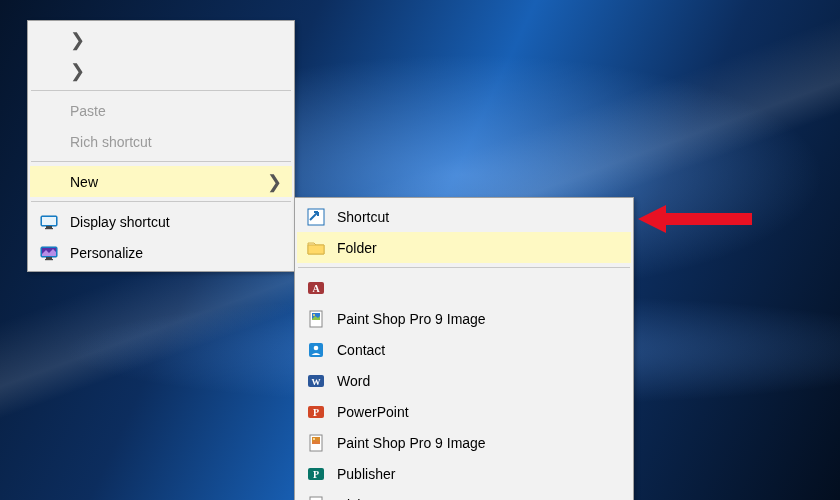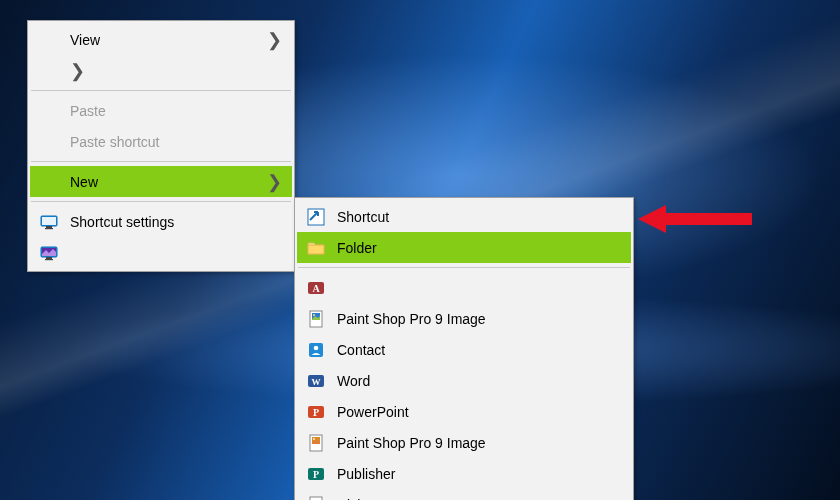--- a/index.html
+++ b/index.html
@@ -46,21 +46,21 @@
   justify-content: flex-start;
 }
 .item .label { flex: 1; }
 .item .chev {
   font-family: serif;
   color: #555;
   font-size: 18px;
   line-height: 1;
 }
 .item.disabled { color: #9a9a9a; }
-.item.highlight { background: #84cc16; }
+.item.highlight { background: #fef9c3; }
 .sep {
   height: 1px;
   background: #c8c8c8;
   margin: 4px 1px;
 }
 .arrow {
   position: absolute;
   top: 205px;
   left: 638px;
   display: flex;
@@ -80,68 +80,68 @@
 .ficon svg { width: 18px; height: 18px; display:block; }
 </style>
 </head>
 <body>
 
 <div class="desktop-bg"></div>
 
 <div class="menu primary">
   <div class="item">
     <span class="icon-slot"></span>
-    <span class="label">View</span>
     <span class="chev">❯</span>
   </div>
   <div class="item">
     <span class="icon-slot"></span>
     <span class="chev">❯</span>
   </div>
   <div class="sep"></div>
   <div class="item disabled">
     <span class="icon-slot"></span>
     <span class="label">Paste</span>
   </div>
   <div class="item disabled">
     <span class="icon-slot"></span>
-    <span class="label">Paste shortcut</span>
+    <span class="label">Rich shortcut</span>
   </div>
   <div class="sep"></div>
   <div class="item highlight">
     <span class="icon-slot"></span>
     <span class="label">New</span>
     <span class="chev">❯</span>
   </div>
   <div class="sep"></div>
   <div class="item">
     <span class="icon-slot">
         <span class="ficon">
           <svg viewBox="0 0 18 18">
             <rect x="1" y="3" width="16" height="10" rx="1" fill="#1f8ad6" stroke="#0b6fb5"></rect>
             <rect x="2" y="4" width="14" height="8" fill="#e8f4fb"></rect>
             <rect x="6" y="13" width="6" height="2" fill="#444"></rect>
             <rect x="5" y="15" width="8" height="1.2" fill="#444"></rect>
           </svg>
         </span>
       </span>
-    <span class="label">Shortcut settings</span>
+    <span class="label">Display shortcut</span>
   </div>
   <div class="item">
     <span class="icon-slot">
         <span class="ficon">
           <svg viewBox="0 0 18 18">
             <rect x="1" y="3" width="16" height="10" rx="1" fill="#1f8ad6" stroke="#0b6fb5"></rect>
             <rect x="2" y="4" width="14" height="8" fill="#5a2ea6"></rect>
             <path d="M2 10 L6 6 L9 9 L13 5 L16 8 L16 12 L2 12 Z" fill="#b68de6"></path>
             <rect x="6" y="13" width="6" height="2" fill="#444"></rect>
             <rect x="5" y="15" width="8" height="1.2" fill="#444"></rect>
           </svg>
         </span>
       </span>
+    <span class="label">Personalize</span>
   </div>
 </div>
 
 <div class="menu submenu">
   <div class="item">
     <span class="icon-slot">
         <span class="ficon">
           <svg viewBox="0 0 18 18">
             <rect x="1" y="1" width="16" height="16" fill="#fff" stroke="#1f6fb5"></rect>
             <path d="M3 12 L11 4 M11 4 h-4 M11 4 v4" stroke="#1f6fb5" stroke-width="2" fill="none"></path>

